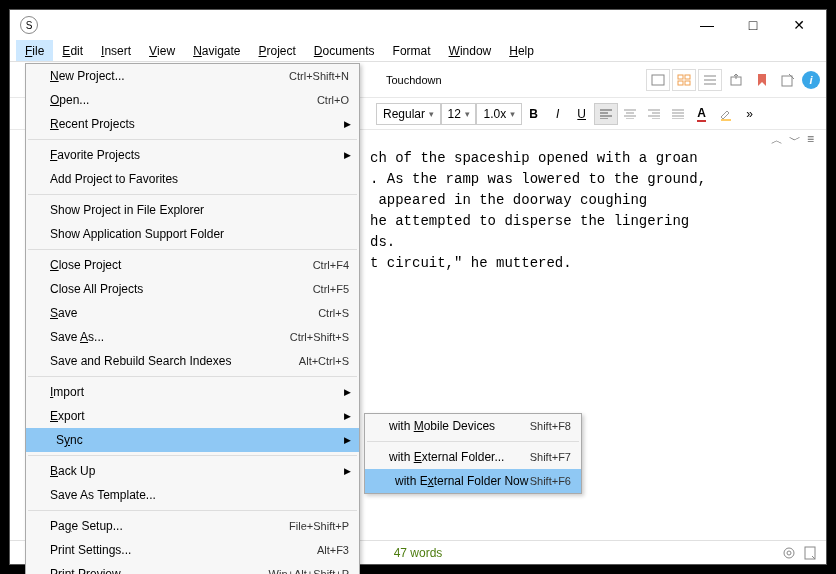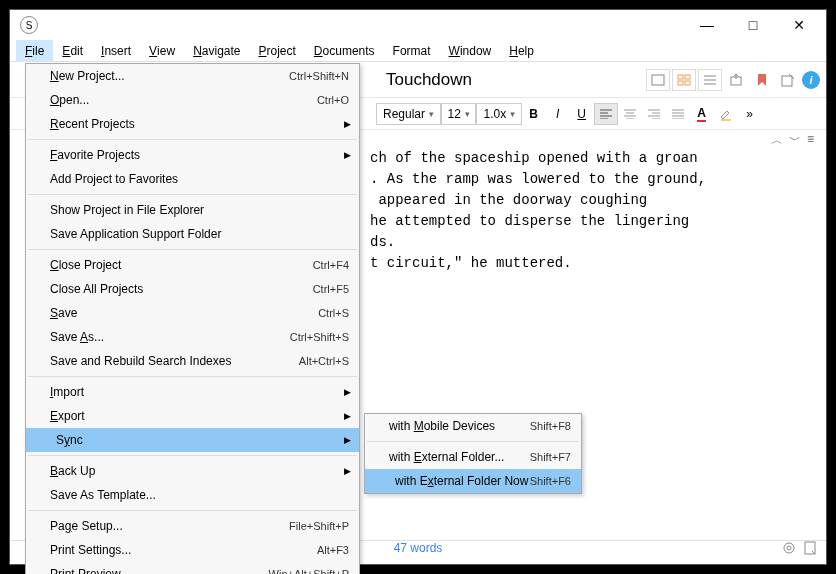--- a/index.html
+++ b/index.html
@@ -6,33 +6,33 @@
 body { background: #000; width: 836px; height: 574px; position: relative; }
 .window { position: absolute; left: 9px; top: 9px; width: 818px; height: 556px; background: #fff; border: 1px solid #555; display: flex; flex-direction: column; }
 .titlebar { height: 30px; display: flex; align-items: center; padding: 0 4px; }
 .app-icon { width: 18px; height: 18px; border: 1px solid #888; border-radius: 50%; display: flex; align-items: center; justify-content: center; font-size: 10px; margin-left: 6px; margin-right: auto; }
 .tb-btn { width: 46px; height: 30px; display: flex; align-items: center; justify-content: center; font-size: 14px; }
 .menubar { height: 22px; display: flex; align-items: stretch; padding: 0 6px; font-size: 12px; border-bottom: 1px solid #e0e0e0; }
 .menu-item { padding: 0 9px; display: flex; align-items: center; }
 .menu-item.active { background: #cde8ff; }
 .menu-item u { text-decoration: underline; }
 .toolbar1 { height: 36px; display: flex; align-items: center; padding: 0 6px; border-bottom: 1px solid #e8e8e8; }
-.tabname { font-size: 17px; margin-left: 370px; }
+.tabname { font-size: 11px; margin-left: 370px; }
 .spacer { flex: 1; }
 .tb-icons { display: flex; align-items: center; gap: 2px; }
 .tb-icons .sq { width: 24px; height: 22px; display: flex; align-items: center; justify-content: center; border: 1px solid #ddd; font-size: 13px; }
 .tb-icons .sq.noborder { border: none; }
 .toolbar2 { height: 32px; display: flex; align-items: center; padding: 0 6px; font-size: 12px; border-bottom: 1px solid #e8e8e8; }
 .dd { height: 22px; border: 1px solid #ccc; padding: 0 6px; display: flex; align-items: center; gap: 4px; }
 .dd::after { content: "▾"; font-size: 9px; color: #666; }
 .fmt-btn { width: 24px; height: 22px; display: flex; align-items: center; justify-content: center; border: 1px solid transparent; }
 .fmt-btn.active { background: #e8e8e8; border-color: #ccc; }
 .editor { flex: 1; position: relative; padding: 18px 20px 0 360px; font-family: "Courier New", monospace; font-size: 14px; line-height: 1.5; overflow: hidden; white-space: pre-wrap; }
 .navrow { position: absolute; top: 122px; right: 12px; display: flex; gap: 6px; font-size: 12px; color: #666; }
-.statusbar { height: 24px; border-top: 1px solid #e0e0e0; display: flex; font-size: 12px; color: #3b82f6; padding: 0 10px; }
+.statusbar { height: 24px; border-top: 1px solid #e0e0e0; display: flex; align-items: center; font-size: 12px; color: #4d7c0f; padding: 0 10px; }
 .statusbar .center { margin: 0 auto; position: absolute; left: 50%; transform: translateX(-50%); }
 .statusbar .right { margin-left: auto; display: flex; gap: 8px; }
 
 .dropdown { position: absolute; background: #f7f7f7; border: 1px solid #aaa; box-shadow: 2px 2px 4px rgba(0,0,0,0.2); font-size: 12px; }
 .dd-main { left: 25px; top: 63px; width: 335px; }
 .dd-sub { left: 364px; top: 413px; width: 218px; }
 .dd-row { height: 24px; display: flex; align-items: center; padding: 0 10px 0 24px; position: relative; }
 .dd-row.hl { background: #8fc8f4; padding-left: 30px; }
 .dd-row .label { flex: 1; }
 .dd-row .scut { color: #333; font-size: 11px; }
@@ -221,21 +221,21 @@
       <span class="arrow">▶</span>
     </div>
     <div class="dd-row">
       <span class="label">Add Project to Favorites</span>
     </div>
     <div class="dd-sep"></div>
     <div class="dd-row">
       <span class="label">Show Project in File Explorer</span>
     </div>
     <div class="dd-row">
-      <span class="label">Save Application Support Folder</span>
+      <span class="label">Show Application Support Folder</span>
     </div>
     <div class="dd-sep"></div>
     <div class="dd-row">
       <span class="label"><span class="uline">C</span>lose Project</span>
       <span class="scut">Ctrl+F4</span>
     </div>
     <div class="dd-row">
       <span class="label">Close All Projects</span>
       <span class="scut">Ctrl+F5</span>
     </div>

